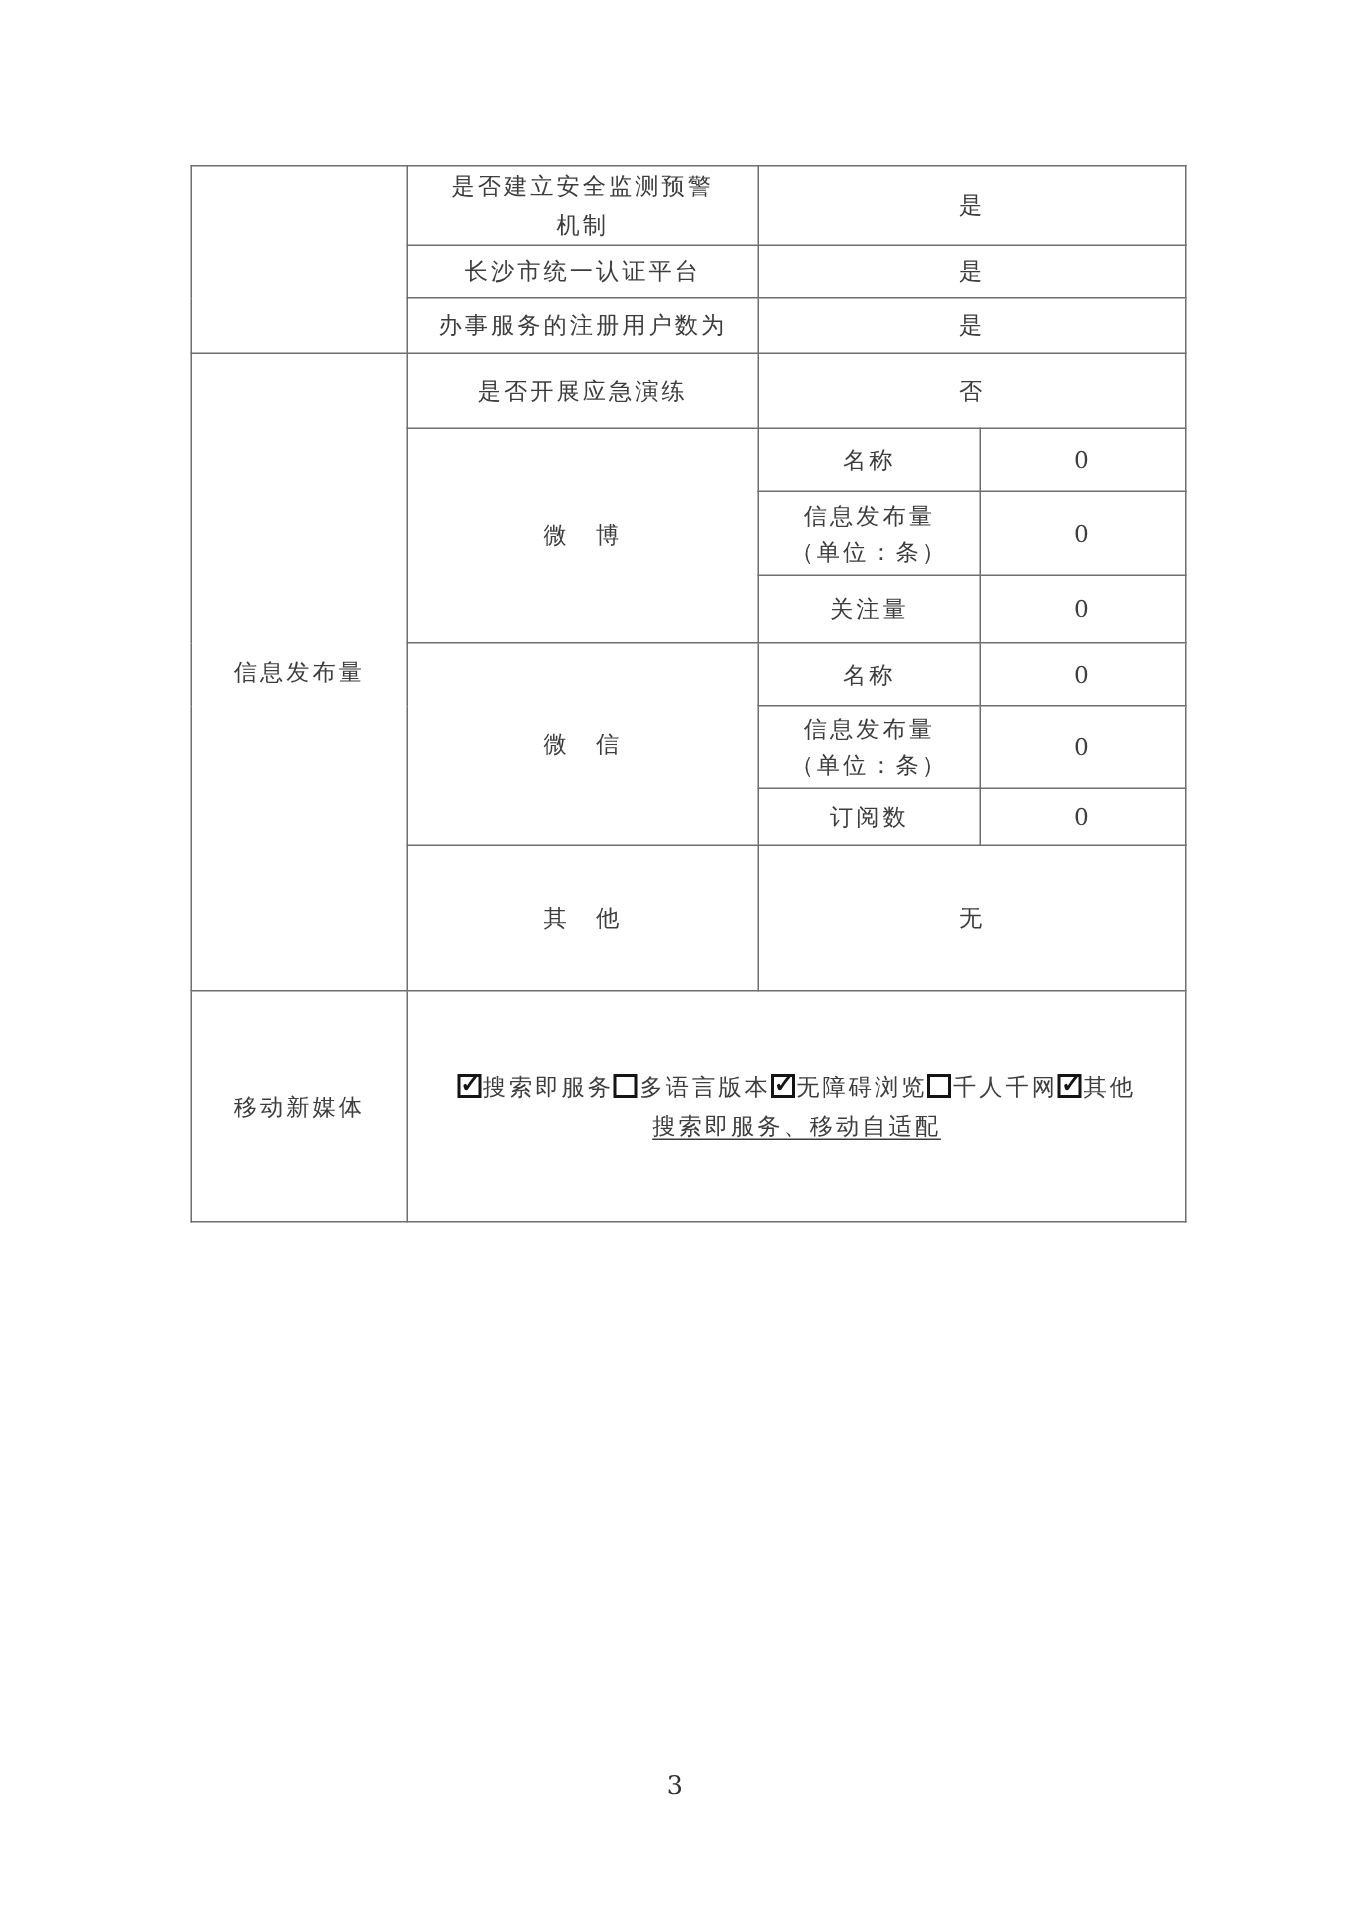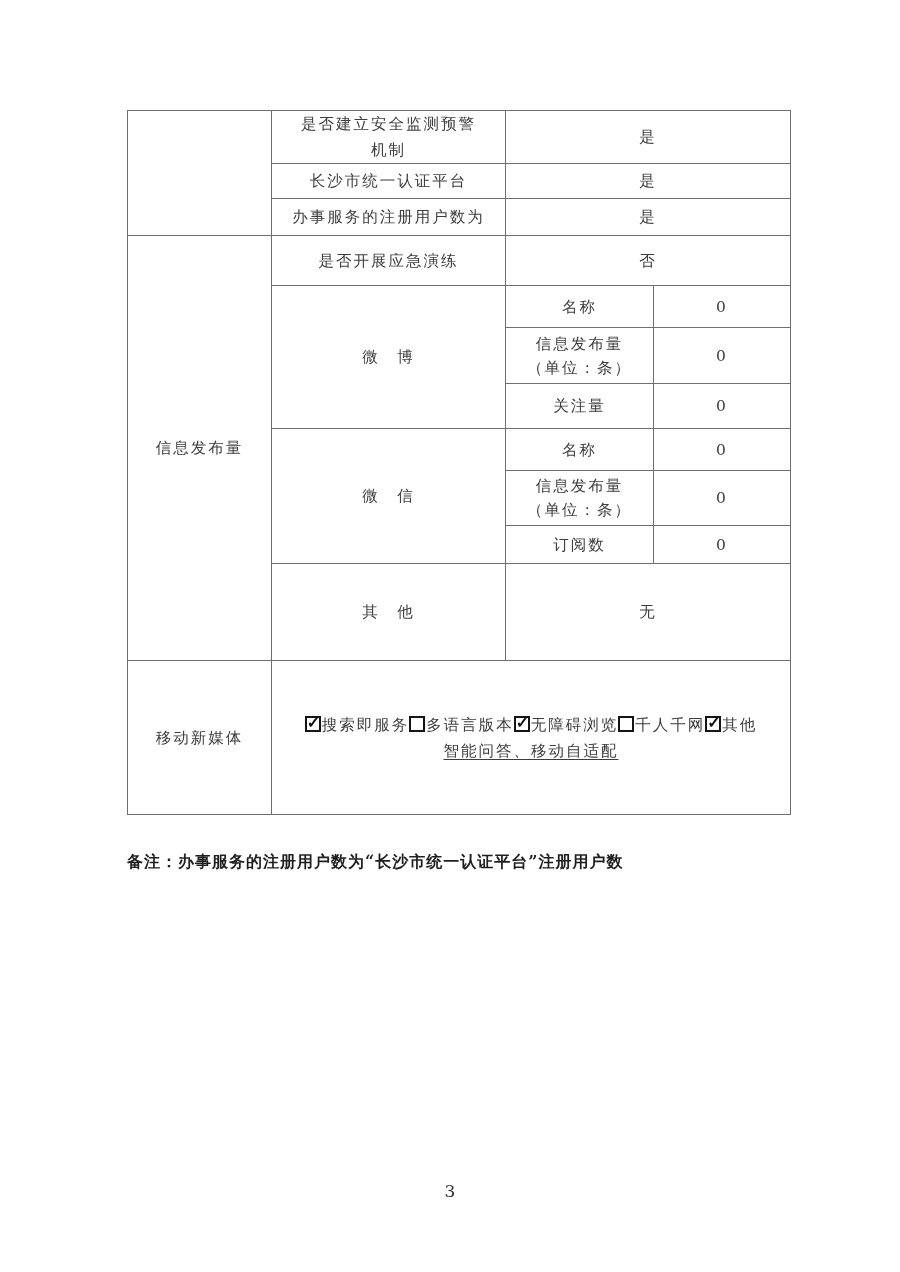--- a/index.html
+++ b/index.html
@@ -158,23 +158,22 @@
     <tr style="height:97px">
       <td>其　他</td>
       <td colspan="2">无</td>
     </tr>
     <tr style="height:154px">
       <td>移动新媒体</td>
       <td colspan="3" class="innovation-cell">
         <div>
           <span class="cb-item"><span class="cb-box checked"></span><span>搜索即服务</span></span><span class="cb-item"><span class="cb-box"></span><span>多语言版本</span></span><span class="cb-item"><span class="cb-box checked"></span><span>无障碍浏览</span></span><span class="cb-item"><span class="cb-box"></span><span>千人千网</span></span><span class="cb-item"><span class="cb-box checked"></span><span>其他</span></span>
         </div>
-        <div class="other-detail">智能问答、移动自适配</div>
+        <div class="other-detail">搜索即服务、移动自适配</div>
       </td>
     </tr>
   </tbody>
     </table>
 
-  <div class="note-line">备注：办事服务的注册用户数为“长沙市统一认证平台”注册用户数</div>
 
   <div class="page-number">3</div>
 
 </div>
 
 </body></html>

